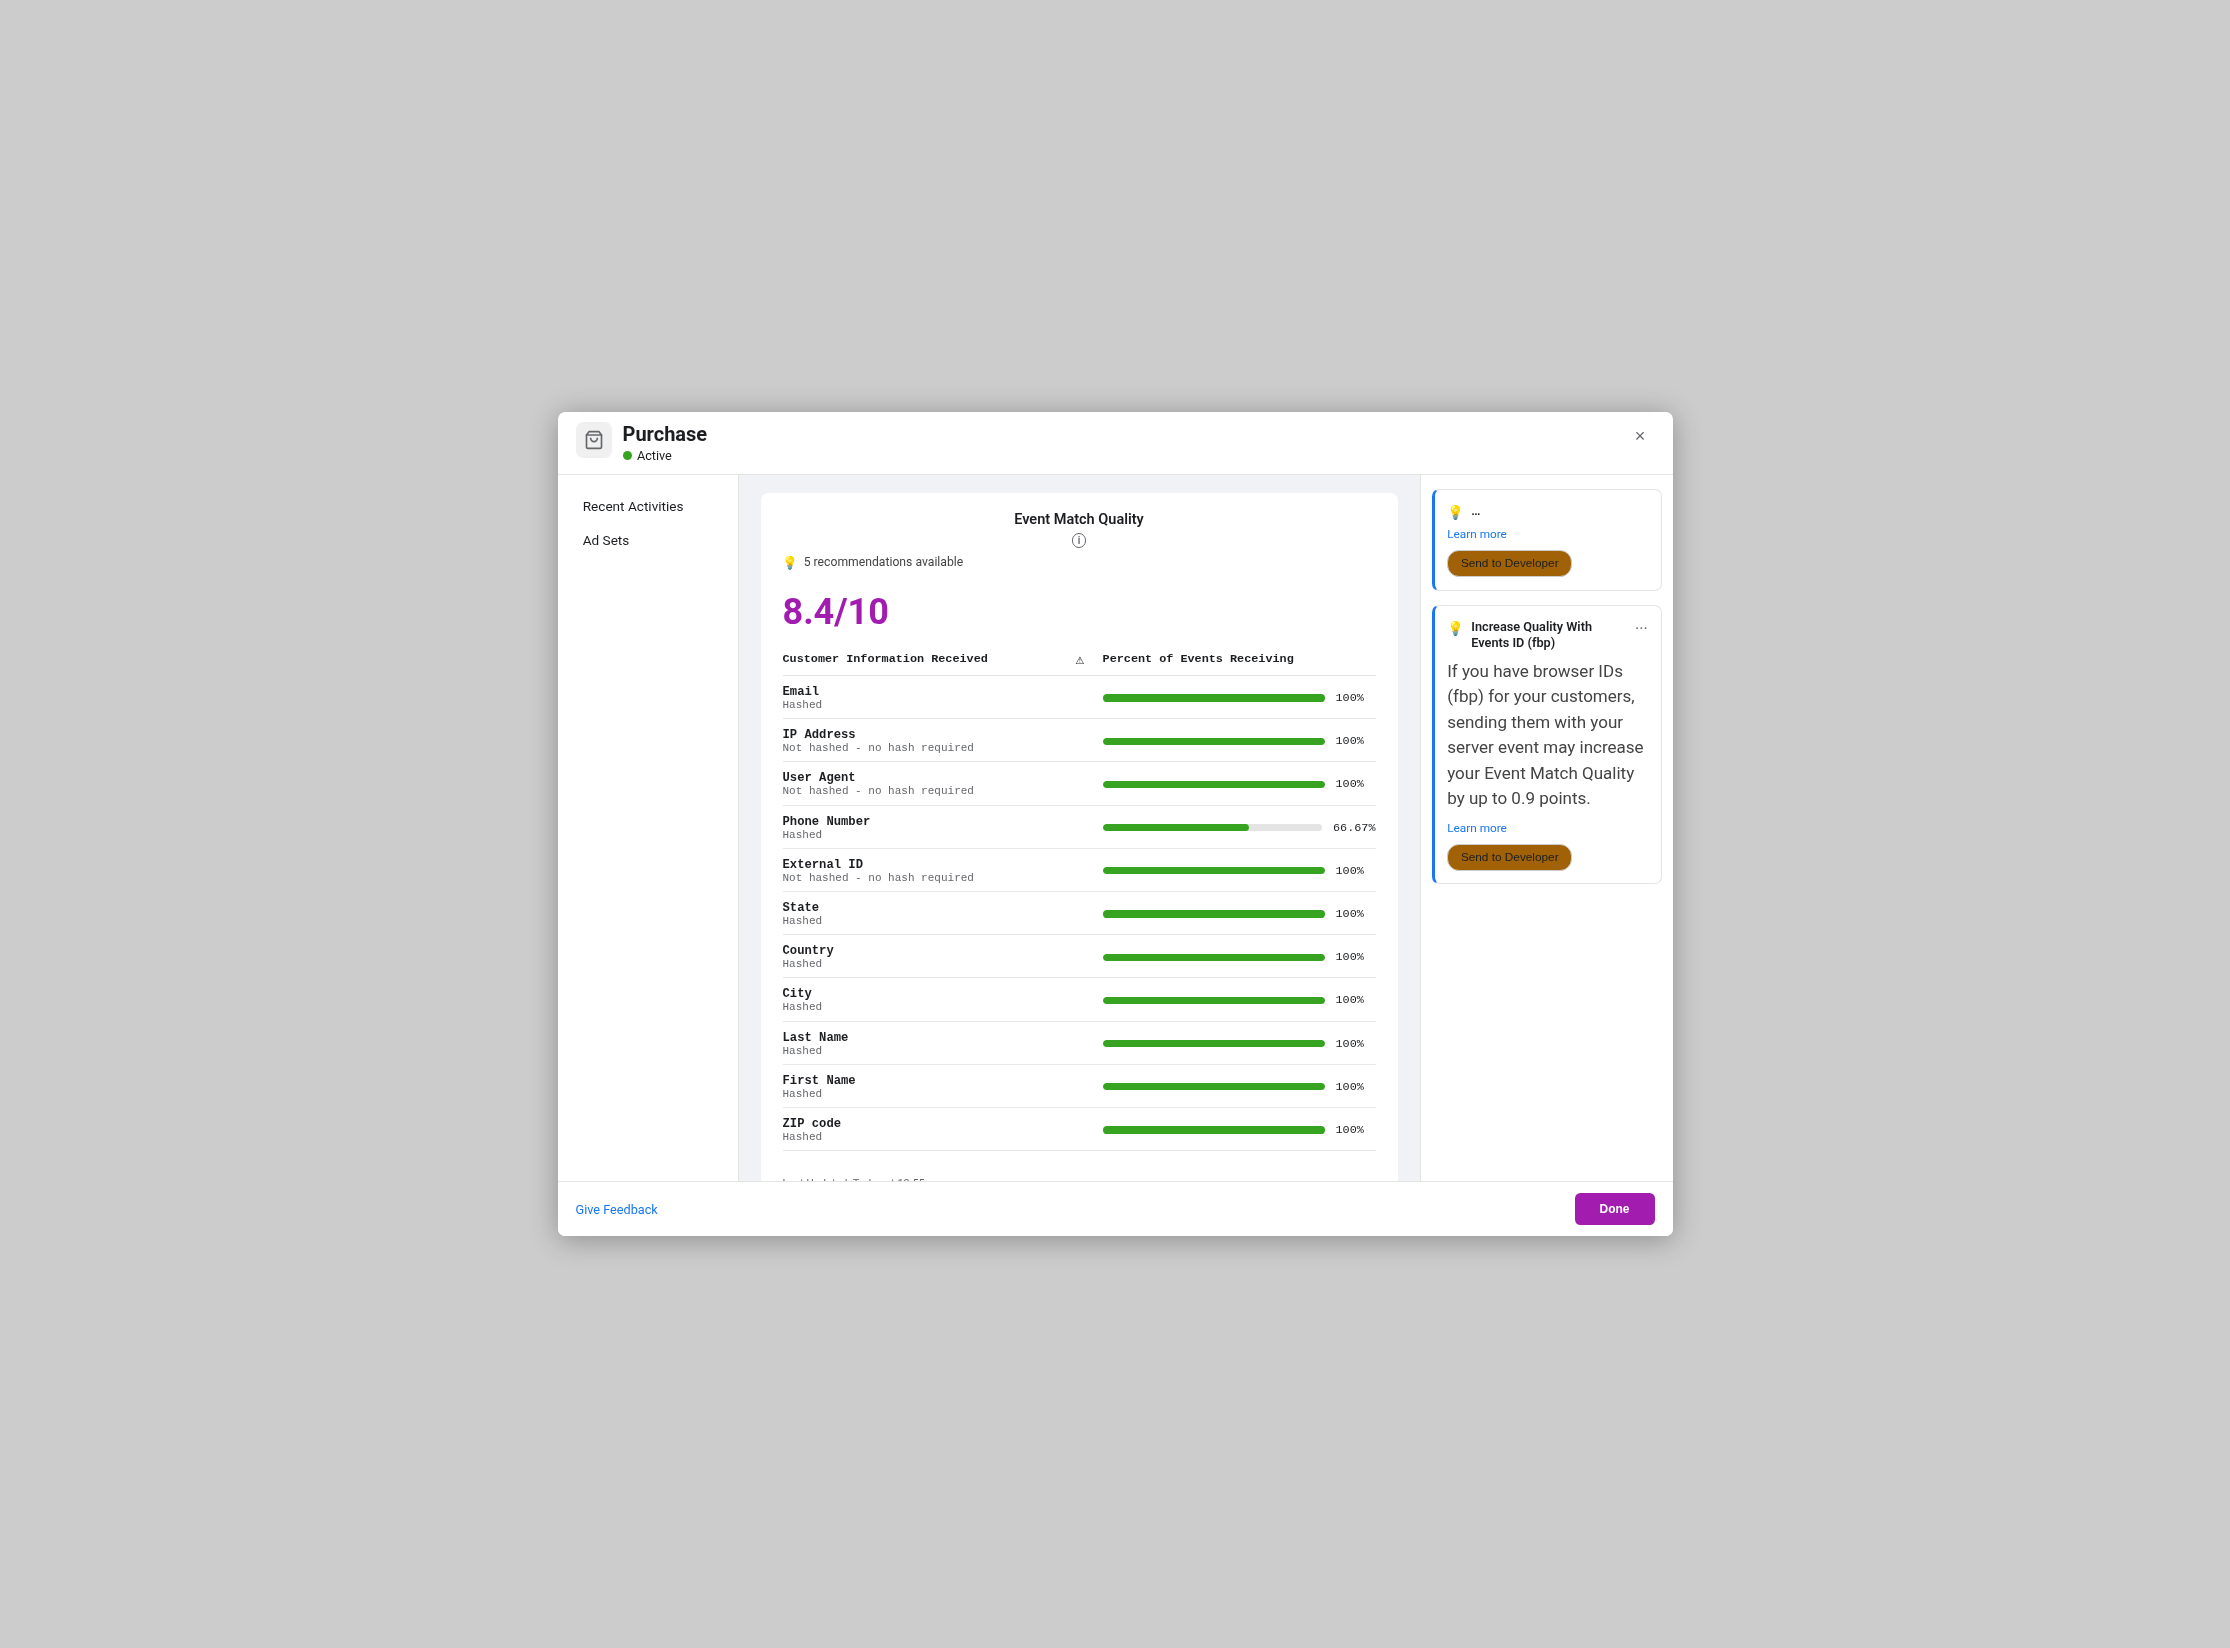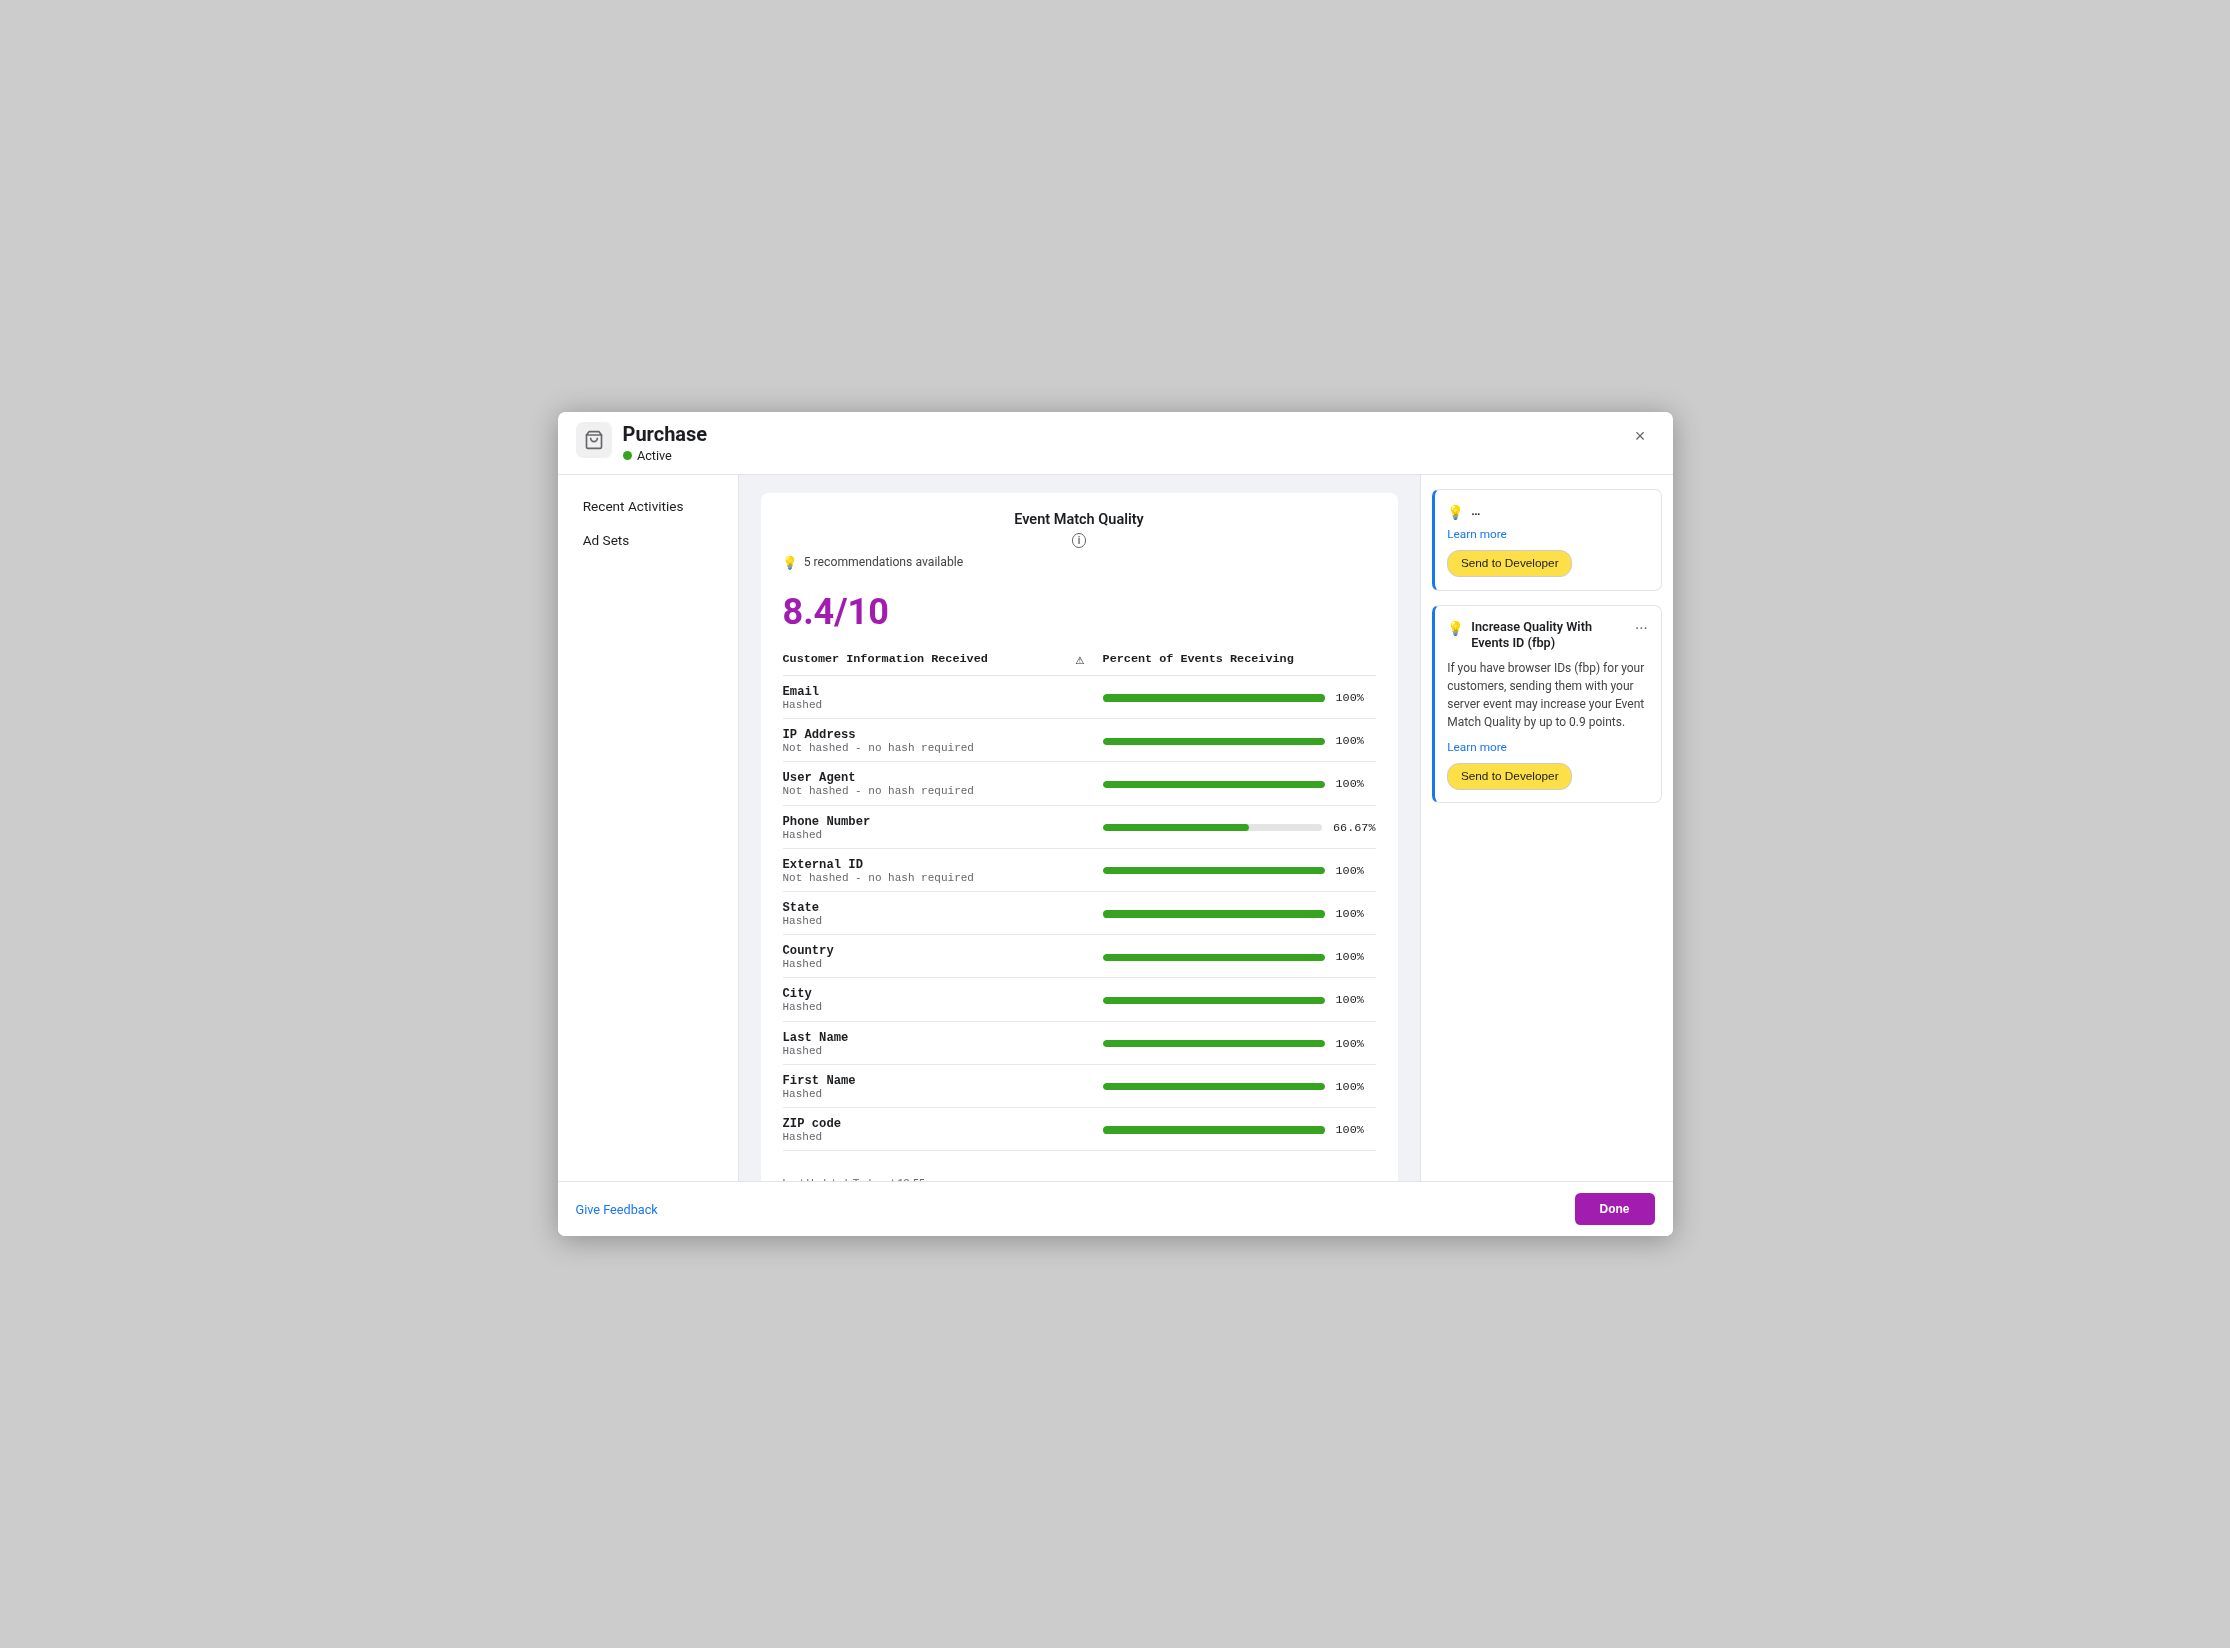--- a/index.html
+++ b/index.html
@@ -246,35 +246,35 @@
       flex: 1;
       line-height: 1.3;
     }
     .tip-card-menu {
       font-size: 16.3px;
       color: #65676b;
       cursor: pointer;
       flex-shrink: 0;
     }
     .tip-card-body {
-      font-size: 12px;
+      font-size: 17px;
       color: #444;
       line-height: 1.5;
       margin-bottom: 9px;
     }
     .learn-more {
       color: #1877f2;
       font-size: 11.8px;
       text-decoration: none;
       display: block;
       margin-bottom: 9px;
       cursor: pointer;
     }
     .send-dev-btn {
-      background: #fde047;
+      background: #a16207;
       border: 0.9px solid #ccc;
       border-radius: 12px;
       padding: 5.4px 12.7px;
       font-size: 11.8px;
       cursor: pointer;
       color: #1c1e21;
       font-weight: 500;
     }
     
     .modal-footer {

